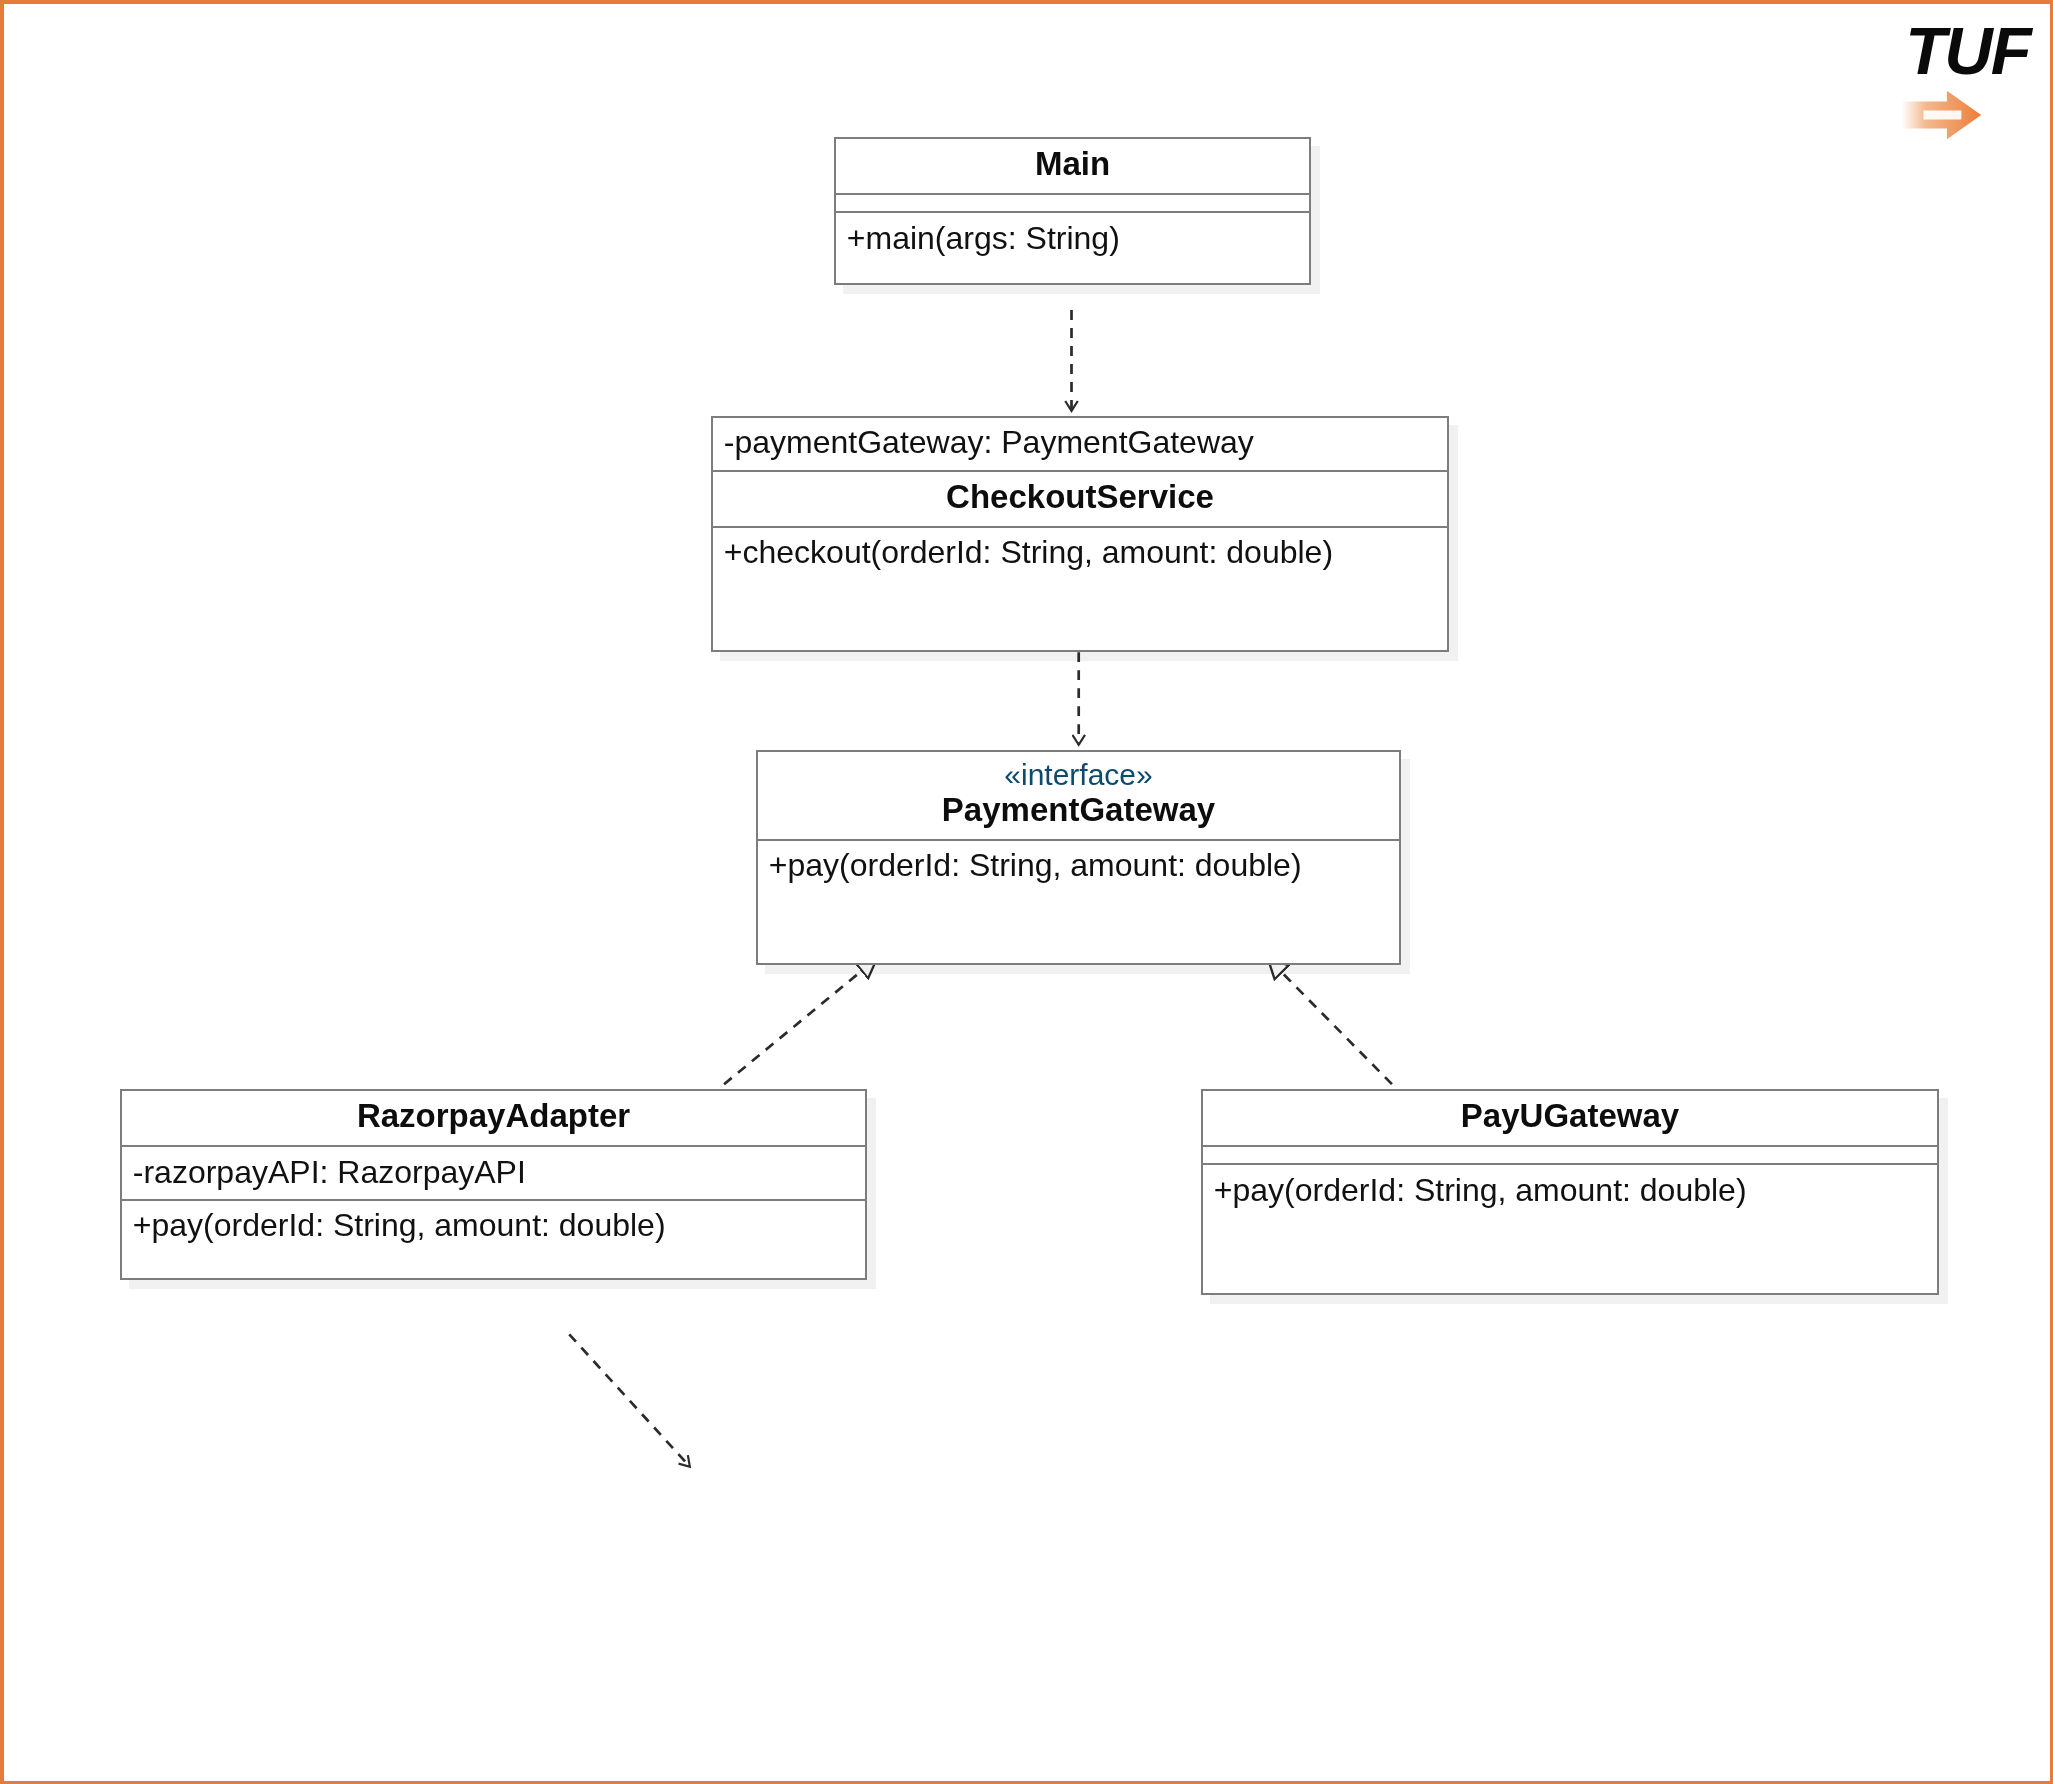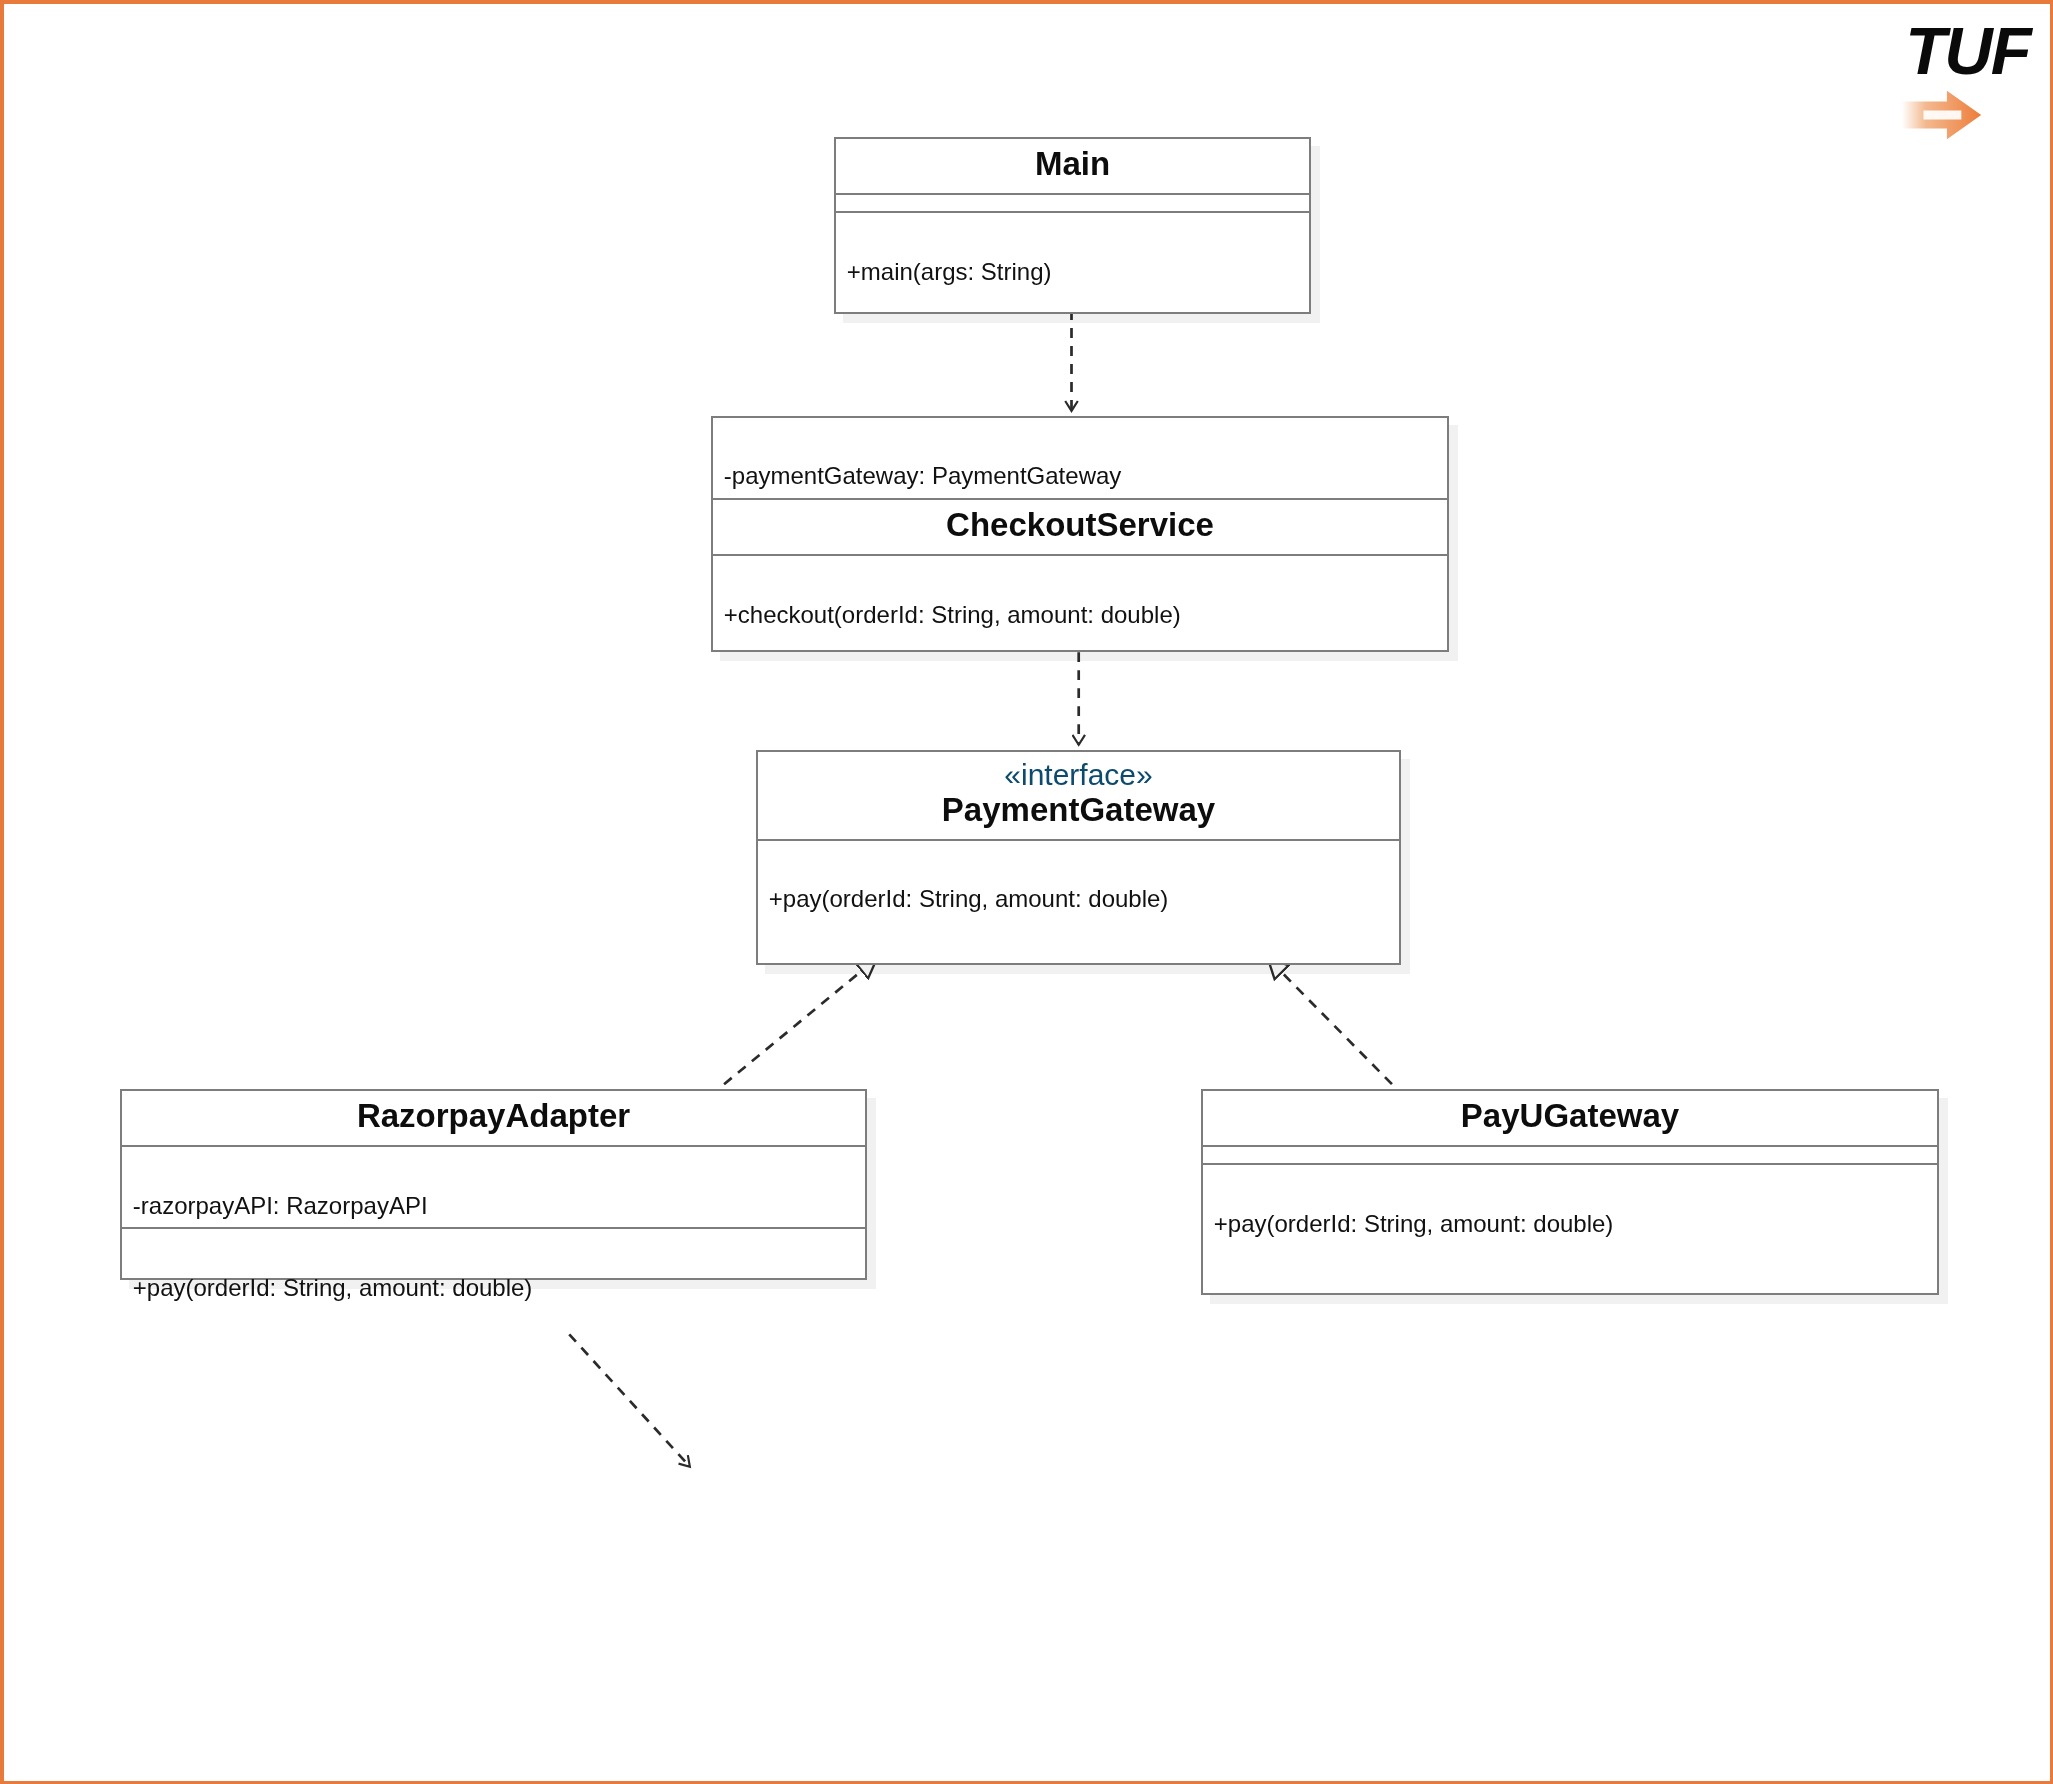--- a/index.html
+++ b/index.html
@@ -93,25 +93,24 @@
     line-height: 1.1;
   }
   .comp-empty {
     height: 18px;
   }
   .comp-members {
     padding: 5.4px 10.8px 7.2px 10.8px;
     flex: 1 1 auto;
   }
   .member {
-    font-size: 24px;
+    font-size: 32px;
     color: #111111;
     line-height: 1.22;
     white-space: nowrap;
-    margin-top: 38px;
   }
 </style>
 </head>
 <body>
 
 <div id="page">
 
   <div id="logo">
     <span class="logo-text">TUF</span>
     <span class="logo-arrow">
@@ -153,21 +152,21 @@
 
     <g>
       <line x1="1542" y1="1200" x2="1404" y2="1060" stroke="#2b2b2b" stroke-width="3" stroke-dasharray="11 9" marker-end="url(#hollowTri)"></line>
     </g>
 
     <g>
       <line x1="628" y1="1478" x2="762" y2="1625" stroke="#2b2b2b" stroke-width="3" stroke-dasharray="11 9" marker-end="url(#openV)"></line>
     </g>
   </svg>
 
-  <div class="uml-box" style="left:830px; top:133px; width:477px; height:177px;">
+  <div class="uml-box" style="left:830px; top:133px; width:477px; height:148px;">
     <div class="compartment comp-title">
       <span class="class-name">Main</span>
     </div>
     <div class="compartment comp-empty"></div>
     <div class="compartment comp-members">
       <div class="member">+main(args: String)</div>
     </div>
   </div>
 
   <div class="uml-box" style="left:707px; top:412px; width:738px; height:236px;">

